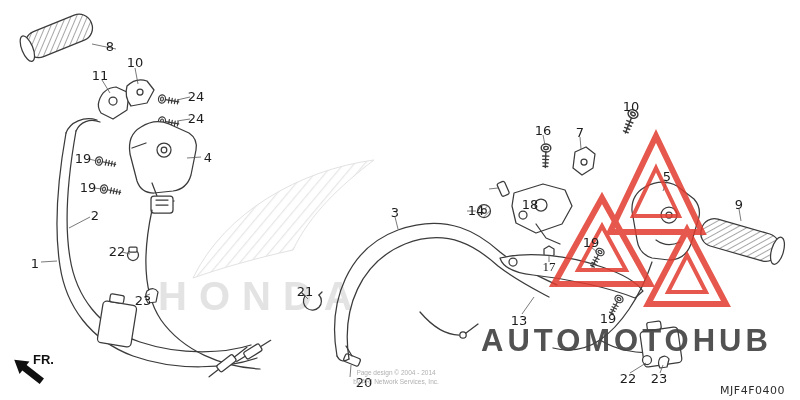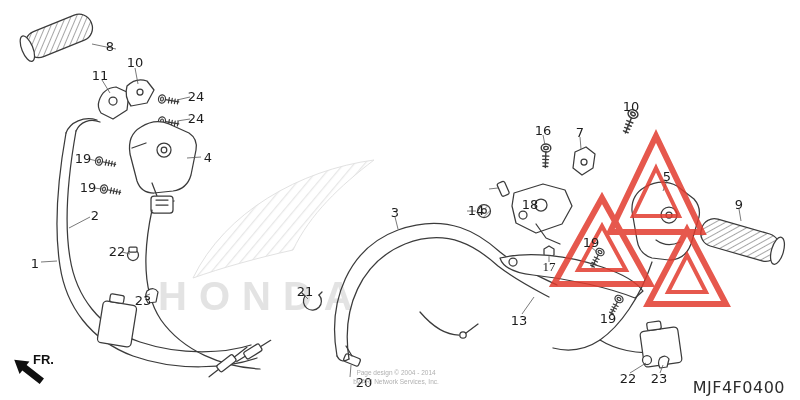--- a/index.html
+++ b/index.html
@@ -7,21 +7,21 @@
          font-family:"DejaVu Sans",sans-serif;}
   .art{position:absolute;left:0;top:0;width:800px;height:400px;}
   .ln{stroke:#3b3b3b;fill:none;stroke-width:1.25;stroke-linecap:round;stroke-linejoin:round;}
   .leaders{stroke:#585858;stroke-width:0.8;fill:none;}
   svg text{font-family:"Liberation Sans","DejaVu Sans",sans-serif;}
   .callout-layer{position:absolute;left:0;top:0;width:800px;height:400px;pointer-events:none;}
   .callout{position:absolute;transform:translate(-50%,-50%);font-size:13px;color:#1d1d1d;
            font-family:"DejaVu Sans",sans-serif;pointer-events:auto;}
   .brand-wm{position:absolute;left:481px;top:323px;font-family:"Liberation Sans",sans-serif;
             font-weight:bold;font-size:31px;letter-spacing:4px;color:#454545;opacity:.93;white-space:nowrap;}
-  .diagram-code{position:absolute;right:15px;bottom:3px;font-size:16px;letter-spacing:.5px;color:#2d2d2d;
+  .diagram-code{position:absolute;right:15px;bottom:3px;font-size:11px;letter-spacing:.5px;color:#2d2d2d;
                 font-family:"DejaVu Sans",sans-serif;}
   .copyright{position:absolute;left:316px;top:369px;width:160px;text-align:center;font-size:6.5px;
              line-height:1.35;color:#b0b0b0;font-family:"Liberation Sans",sans-serif;}
 </style>
 </head>
 <body>
 
 <div class="stage">
 
   <svg class="art" viewBox="0 0 800 400">
@@ -199,20 +199,21 @@
     </g>
 
     <g>
       <g transform="translate(30,372) rotate(38)">
         <polygon points="-20,0 -7,-8 -7,-3.5 15,-3.5 15,3.5 -7,3.5 -7,8" fill="#101010"></polygon>
       </g>
       <text x="33" y="364" font-size="13" font-weight="bold" fill="#101010">FR.</text>
     </g>
   </svg>
 
+  <div class="brand-wm">AUTOMOTOHUB</div>
 
   <div class="callout-layer" id="callouts">
       <span class="callout" style="left: 110px; top: 46px;">8</span>
       <span class="callout" style="left: 135px; top: 62px;">10</span>
       <span class="callout" style="left: 100px; top: 75px;">11</span>
       <span class="callout" style="left: 196px; top: 96px;">24</span>
       <span class="callout" style="left: 196px; top: 118px;">24</span>
       <span class="callout" style="left: 208px; top: 157px;">4</span>
       <span class="callout" style="left: 83px; top: 158px;">19</span>
       <span class="callout" style="left: 88px; top: 187px;">19</span>

